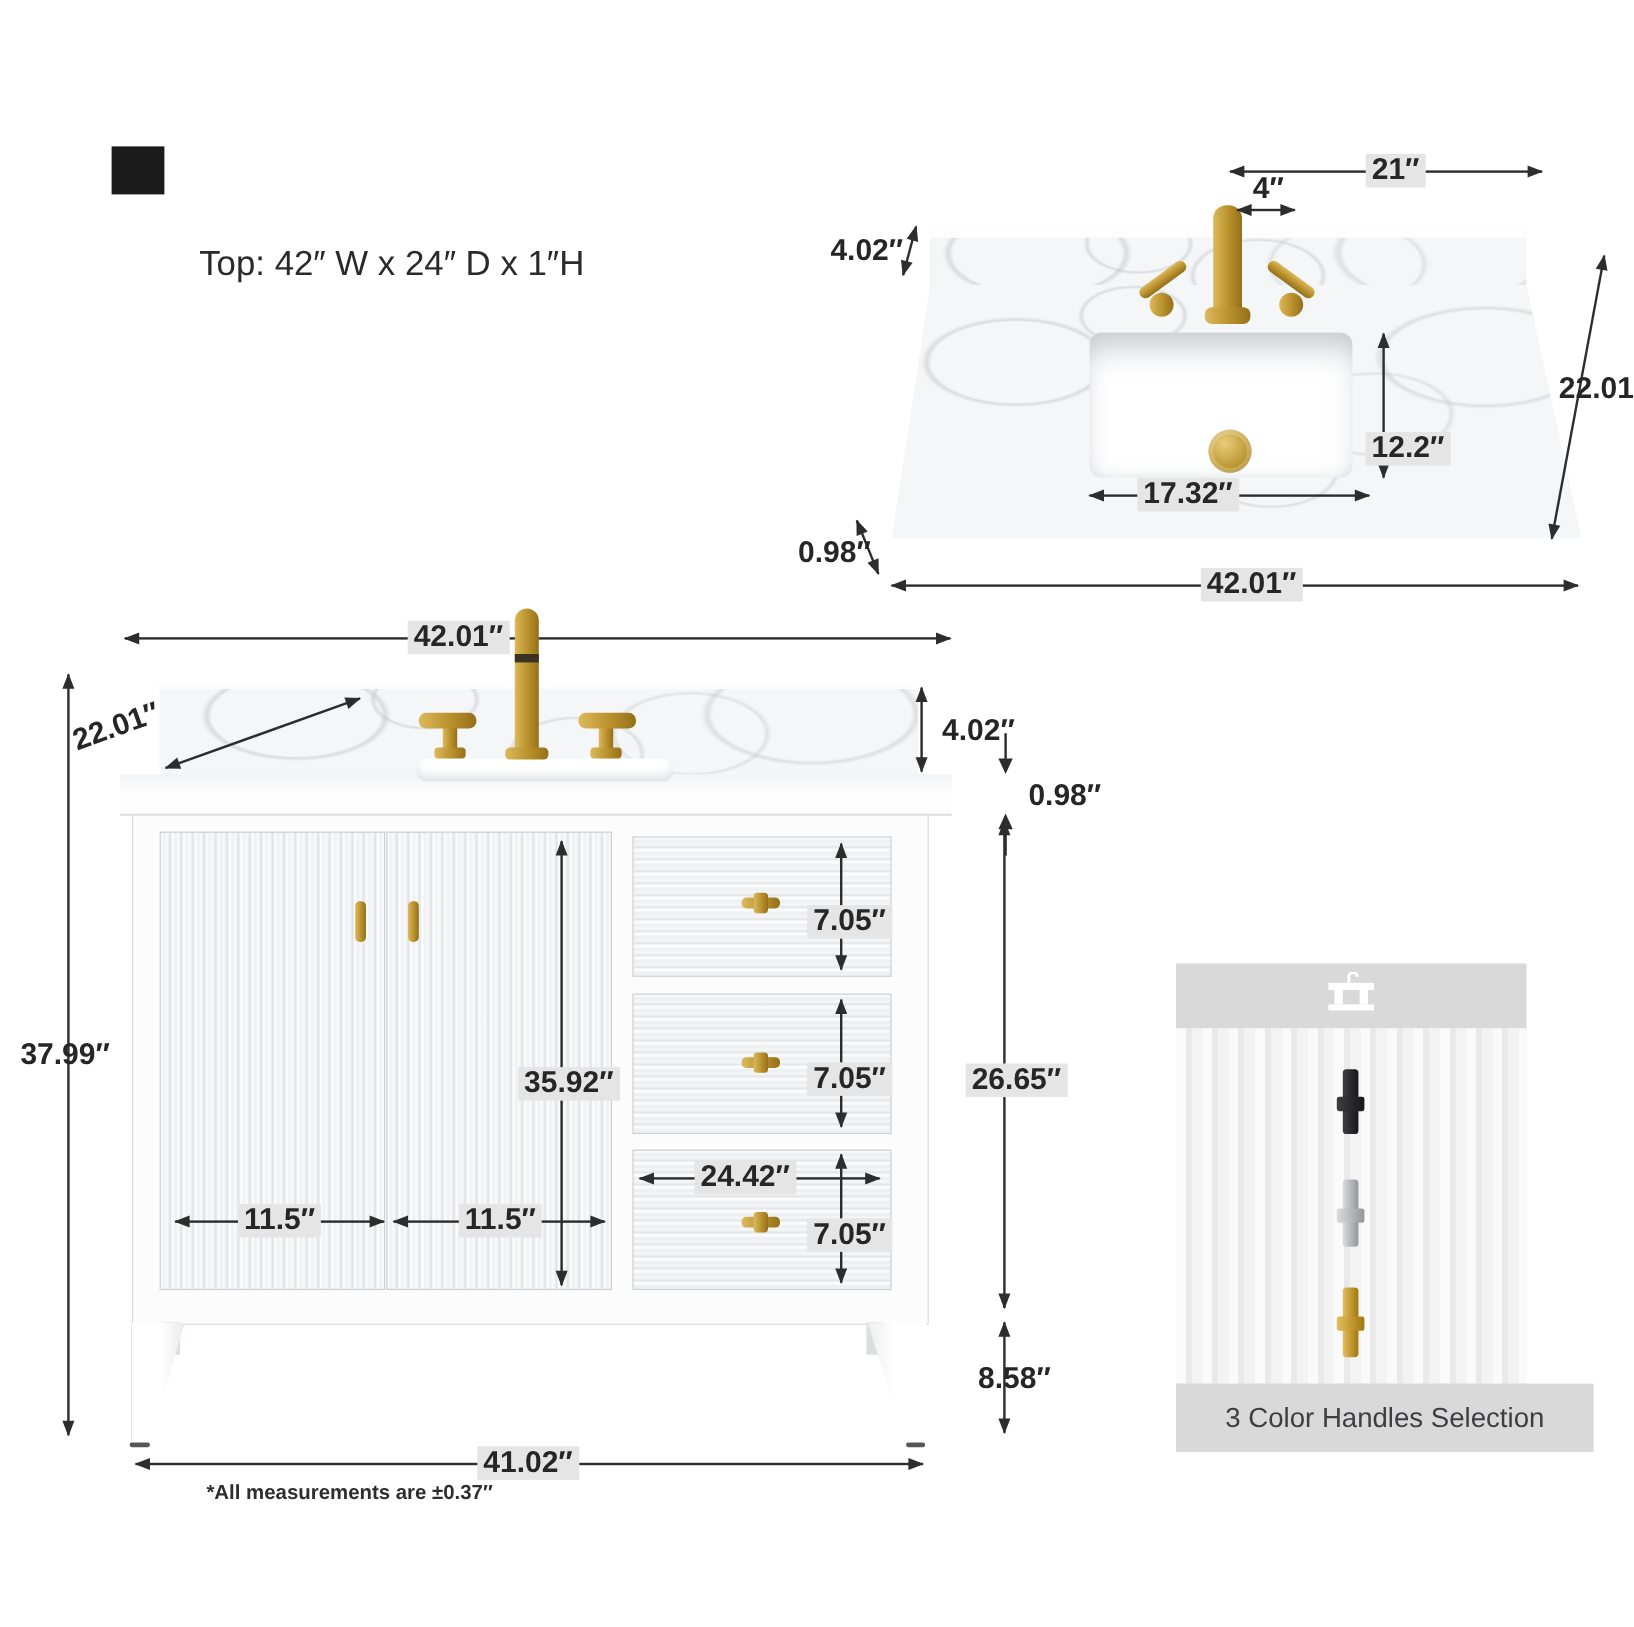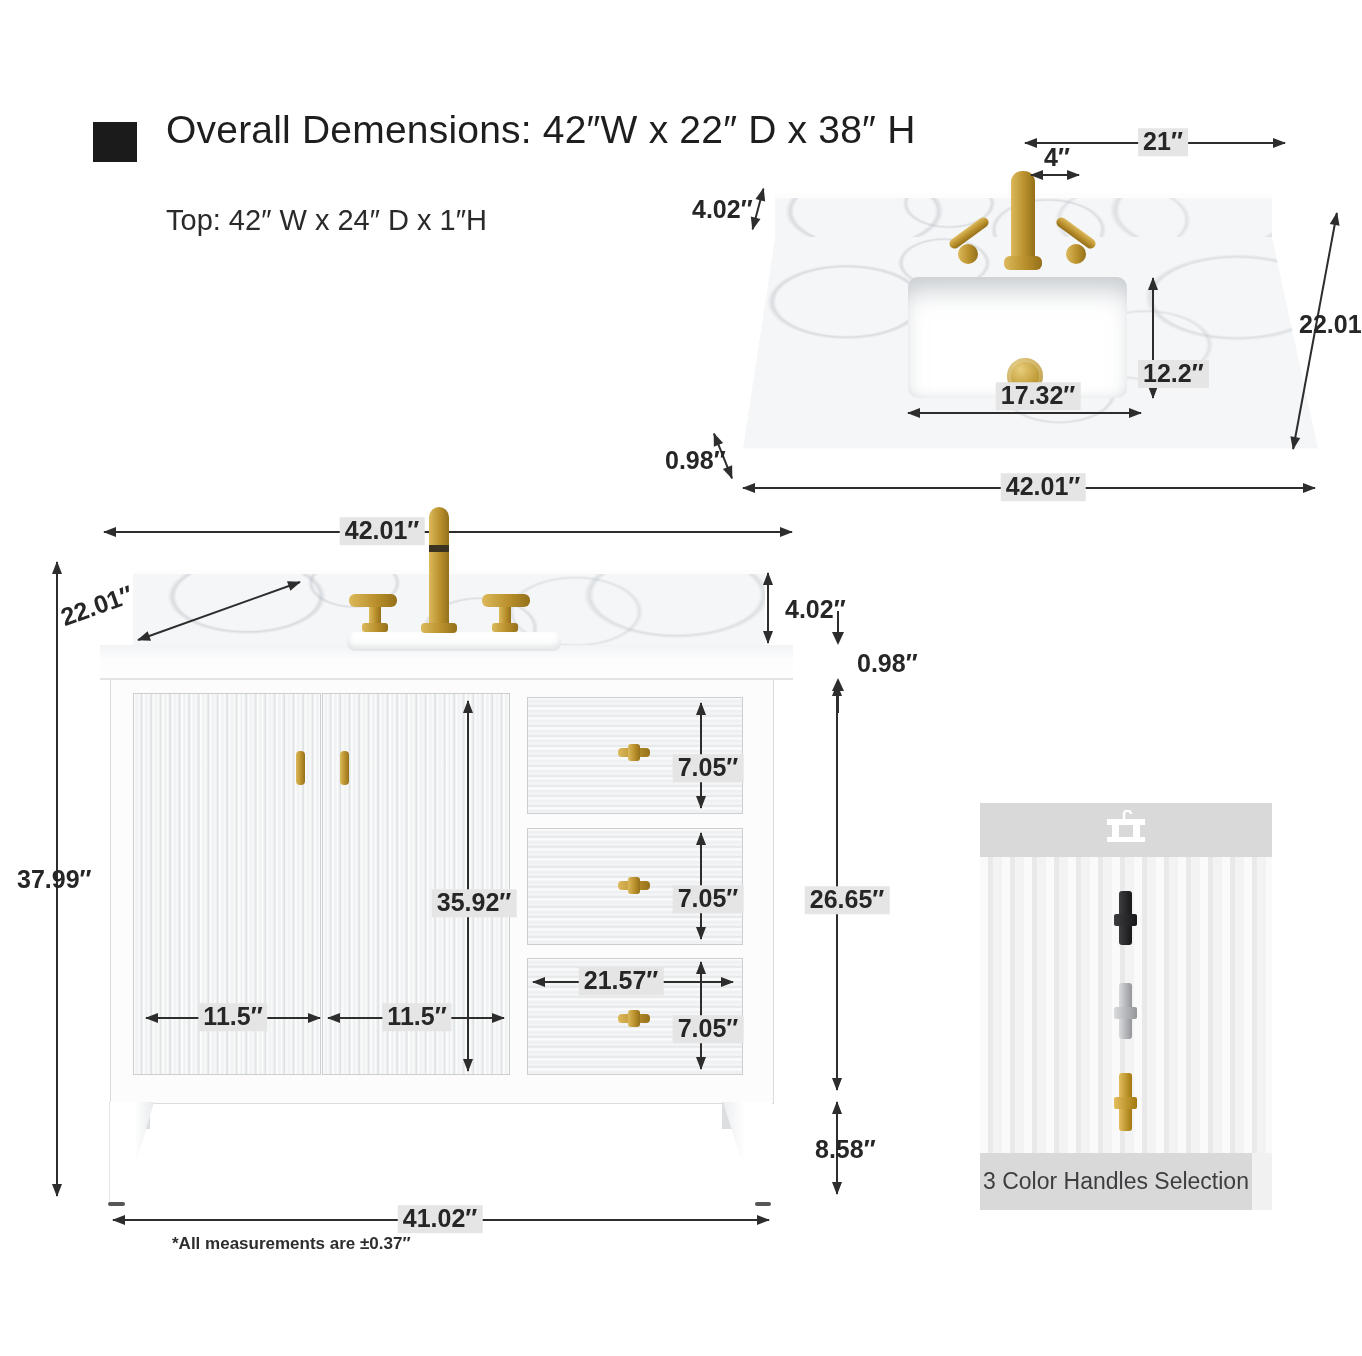--- a/index.html
+++ b/index.html
@@ -45,35 +45,34 @@
       radial-gradient(ellipse 110px 58px at 70% 50%, rgba(178,186,193,0) 55%, rgba(178,186,193,.30) 58%, rgba(178,186,193,0) 62%); }
   .flute-v{ background:repeating-linear-gradient(90deg,#fdfdfd 0px,#eef0f1 3px,#fafbfb 5px,#dfe2e4 8px,#fdfdfd 9.5px); }
   .flute-h{ background:repeating-linear-gradient(180deg,#fefefe 0px,#eceef0 3px,#f6f7f8 6px,#e2e4e6 8px,#fefefe 10px); }
   .gold{ background:linear-gradient(90deg,var(--gold1) 0%,var(--gold2) 55%,var(--gold3) 100%); }
   .gold-h{ background:linear-gradient(180deg,var(--gold1) 0%,var(--gold2) 55%,var(--gold3) 100%); }
 
   .panelwrap{ position:absolute; left:980px; top:803px; width:292px; height:407px; background:#f1f1f2; }
   .band{ position:absolute; left:0; width:292px; background:#d9d9da; }
   .panel-flutes{ position:absolute; left:0; top:54px; width:292px; height:296px;
                  background:repeating-linear-gradient(90deg,#fafafa 0 8px,#e9e9ea 8px 13px,#f3f3f4 13px 22px); }
-  .caption{ position:absolute; left:0; top:350px; width:272px; height:57px; background:#d9d9da;
+  .caption{ position:absolute; left:0; top:350px; width:348px; height:57px; background:#d9d9da;
             display:flex; align-items:center; justify-content:center; font-size:23px; color:#3e3e40; }
   .hpull{ position:absolute; width:13px; border-radius:3px; z-index:2; }
   .hpull::after{ content:""; position:absolute; left:-5px; top:42%; width:23px; height:12px; border-radius:2px; background:inherit; }
   .hpull.black{ background:linear-gradient(90deg,#3d3d3f,#18181a); }
   .hpull.chrome{ background:linear-gradient(90deg,#d9dbdd,#94969a); }
   .hpull.goldc{ background:linear-gradient(90deg,#e3be5d,#a2780e); }
 </style>
 </head>
 <body>
 
 <div class="canvas">
 
   <div class="sq"></div>
-  <div class="title">Overall Demensions: 42″W x 22″ D x 38″ H</div>
   <div class="sub" style="top:204px;">Top: 42″ W x 24″ D x 1″H</div>
 
   <div>
     <div class="marble" style="position:absolute;left:775px;top:193px;width:497px;height:44px;border-top:5px solid #fdfdfe;border-bottom:1px solid #d8dbde;"></div>
     <div class="marble" style="position:absolute;left:743px;top:237px;width:575px;height:216px;clip-path:polygon(5.6% 0%,92% 0%,100% 98%,0% 98%);box-shadow:inset 0 -5px 0 #fbfcfd;"></div>
     <div style="position:absolute;left:908px;top:277px;width:219px;height:121px;background:#ffffff;border-radius:10px;box-shadow:inset 0 20px 26px -8px rgba(150,158,166,.55), inset 0 -8px 14px -10px rgba(150,158,166,.4);"></div>
     <div style="position:absolute;left:1007px;top:358px;width:36px;height:36px;border-radius:50%;background:radial-gradient(circle at 38% 32%,#e9cd7c,#bb962f 62%,#916e1a);box-shadow:inset 0 0 0 4px rgba(255,255,255,.22);z-index:2;"></div>
 
     <div class="gold" style="position:absolute;left:1011px;top:171px;width:24px;height:92px;border-radius:11px 11px 4px 4px;z-index:3;"></div>
     <div class="gold" style="position:absolute;left:1004px;top:256px;width:38px;height:14px;border-radius:6px;z-index:3;"></div>
@@ -86,21 +85,21 @@
     <div class="lbl center" style="left:1163px;top:142px;">21″</div>
     <div class="dh" style="left:1031px;top:174px;width:48px;"></div>
     <div class="lbl center nobg" style="left:1057px;top:158px;">4″</div>
     <div class="dv" style="left:757px;top:188px;height:42px;transform:rotate(15deg);"></div>
     <div class="lbl nobg" style="left:687px;top:196px;">4.02″</div>
     <div class="dv" style="left:1152px;top:278px;height:120px;"></div>
     <div class="lbl" style="left:1138px;top:312px;margin-top:48px;">12.2″</div>
     <div class="dv" style="left:1314px;top:211px;height:240px;transform:rotate(10.5deg);"></div>
     <div class="lbl nobg" style="left:1294px;top:311px;">22.01″</div>
     <div class="dh" style="left:908px;top:412px;width:233px;"></div>
-    <div class="lbl center" style="left:990px;top:396px;margin-left:48px;">17.32″</div>
+    <div class="lbl center" style="left:990px;top:412px;">17.32″</div>
     <div class="dv" style="left:722px;top:432px;height:48px;transform:rotate(-22deg);"></div>
     <div class="lbl nobg" style="left:660px;top:447px;">0.98″</div>
     <div class="dh" style="left:743px;top:487px;width:572px;"></div>
     <div class="lbl center" style="left:1043px;top:487px;">42.01″</div>
   </div>
 
   <div>
 
     <div class="gold" style="position:absolute;left:429px;top:507px;width:20px;height:120px;border-radius:10px 10px 3px 3px;z-index:7;"></div>
     <div style="position:absolute;left:429px;top:545px;width:20px;height:7px;background:#3a3322;z-index:8;"></div>
@@ -151,21 +150,21 @@
     <div class="lbl nobg" style="left:852px;top:650px;">0.98″</div>
     <div class="dv" style="left:56px;top:562px;height:634px;"></div>
     <div class="lbl nobg" style="left:12px;top:866px;">37.99″</div>
     <div class="dv" style="left:467px;top:701px;height:370px;"></div>
     <div class="lbl center" style="left:474px;top:903px;">35.92″</div>
     <div class="dh" style="left:146px;top:1017px;width:174px;"></div>
     <div class="lbl center" style="left:233px;top:1017px;">11.5″</div>
     <div class="dh" style="left:328px;top:1017px;width:176px;"></div>
     <div class="lbl center" style="left:417px;top:1017px;">11.5″</div>
     <div class="dh" style="left:533px;top:981px;width:200px;"></div>
-    <div class="lbl center" style="left:621px;top:981px;">21.57″</div>
+    <div class="lbl center" style="left:621px;top:981px;">24.42″</div>
     <div class="dv" style="left:700px;top:703px;height:105px;"></div>
     <div class="lbl center" style="left:708px;top:768px;">7.05″</div>
     <div class="dv" style="left:700px;top:833px;height:106px;"></div>
     <div class="lbl center" style="left:708px;top:899px;">7.05″</div>
     <div class="dv" style="left:700px;top:962px;height:107px;"></div>
     <div class="lbl center" style="left:708px;top:1029px;">7.05″</div>
     <div class="dv" style="left:836px;top:684px;height:406px;"></div>
     <div class="lbl center" style="left:847px;top:900px;">26.65″</div>
     <div class="dv" style="left:836px;top:1102px;height:92px;"></div>
     <div class="lbl nobg" style="left:810px;top:1136px;">8.58″</div>

